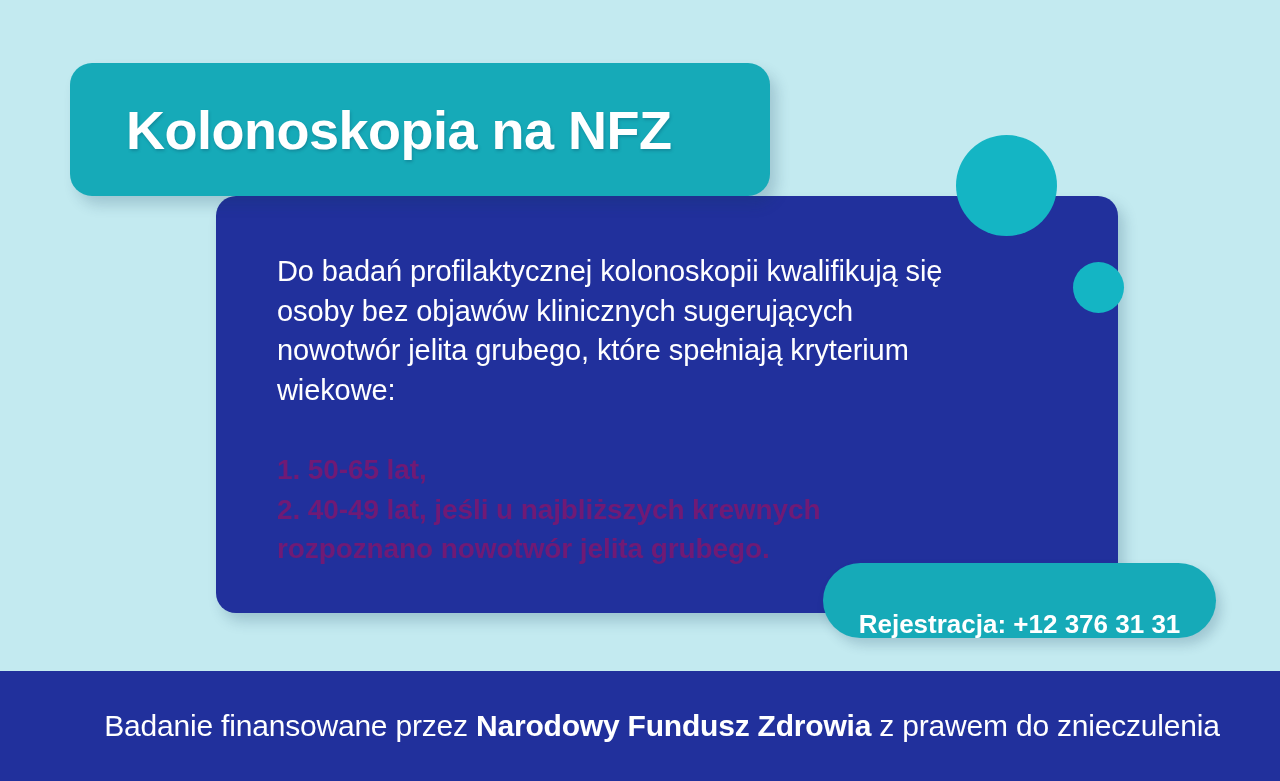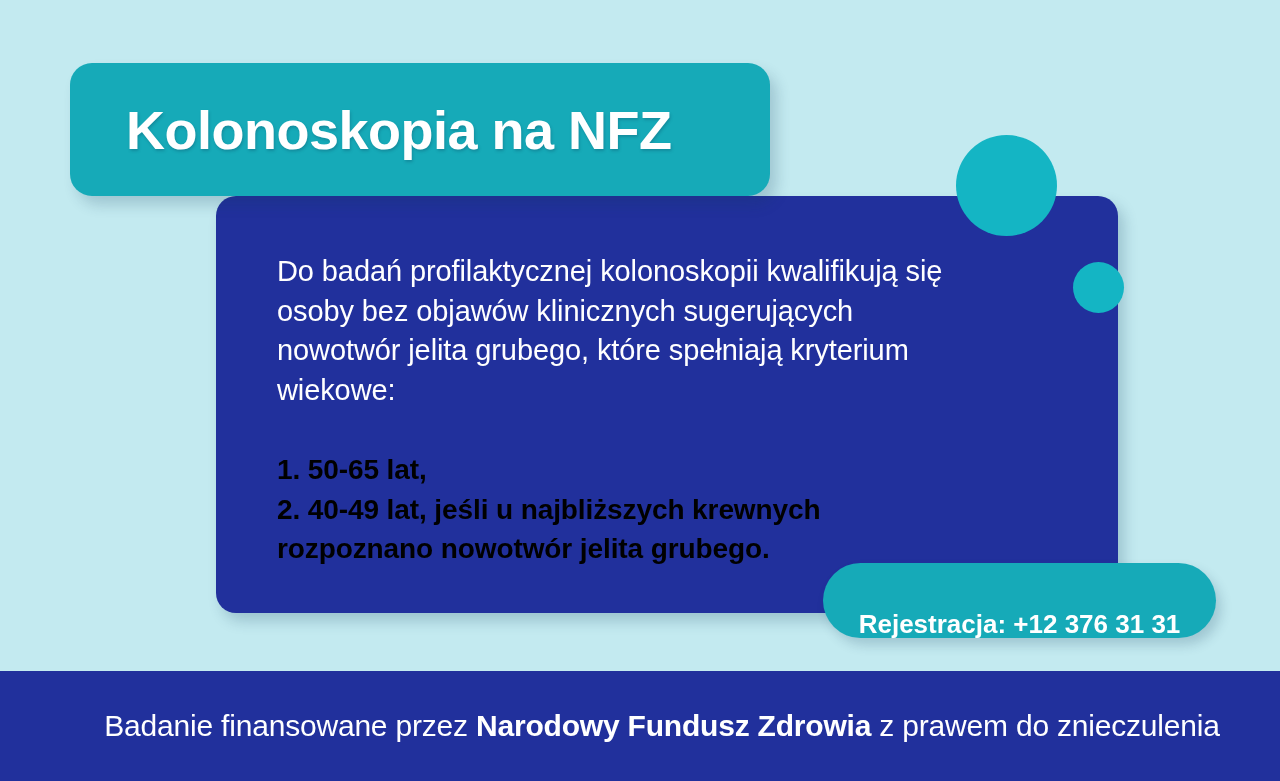--- a/index.html
+++ b/index.html
@@ -98,21 +98,21 @@
     font-family: "Liberation Sans", sans-serif;
     font-size: 29px;
     font-weight: normal;
     line-height: 39.5px;
     letter-spacing: -0.1px;
   }
   .criteria-list {
     margin: 40px 0 0 0;
     padding: 0;
     list-style: none;
-    color: #000000;
+    color: #701a75;
     font-family: "Liberation Sans", sans-serif;
     font-size: 28px;
     font-weight: bold;
     line-height: 39.5px;
     letter-spacing: -0.1px;
   }
   .criteria-item {
     margin: 0;
     padding: 0;
   }

